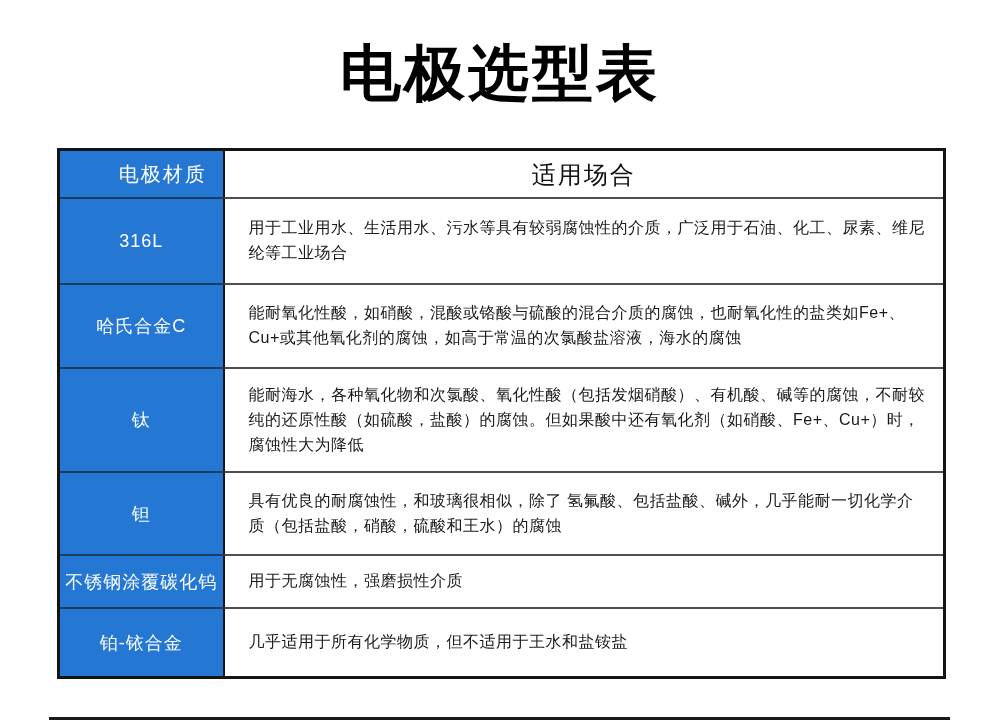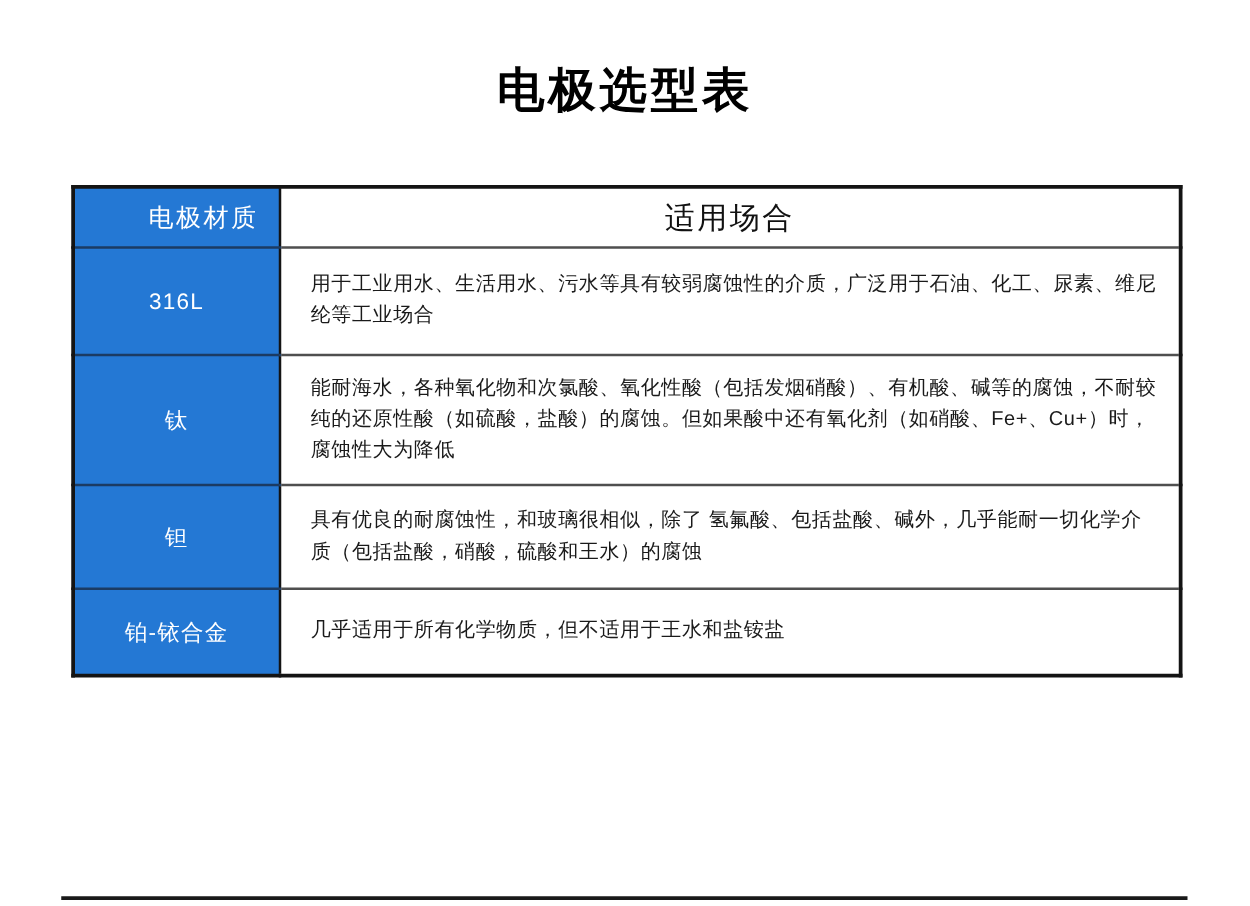--- a/index.html
+++ b/index.html
@@ -9,21 +9,21 @@
   }
   :root{
     --brand-blue:#2478d4;
     --line-dark:#141414;
     --line-gray:#4f4f4f;
     --line-navy:#1b3b63;
     --text-dark:#1a1a1a;
   }
   .page-title{
     position:absolute;top:44px;left:0;width:1000px;
-    text-align:center;font-size:38px;line-height:58px;font-weight:900;
+    text-align:center;font-size:61px;line-height:58px;font-weight:900;
     color:#000;letter-spacing:3px;margin:0;
   }
   table.selection-table{
     position:absolute;left:57px;top:148px;width:886px;
     border-collapse:collapse;table-layout:fixed;
     border:3px solid var(--line-dark);
   }
   col.c-material{width:165px;}
   col.c-usage{width:721px;}
   td{border:2px solid var(--line-gray);}
@@ -72,27 +72,35 @@
   </colgroup>
   <tbody>
     <tr class="hdr">
       <td class="material">电极材质</td>
       <td class="usage">适用场合</td>
     </tr>
     <tr class="r1">
       <td class="material">316L</td>
       <td class="usage">用于工业用水、生活用水、污水等具有较弱腐蚀性的介质，广泛用于石油、化工、尿素、维尼纶等工业场合</td>
     </tr>
+    <tr class="r3">
+      <td class="material">哈氏合金C</td>
+      <td class="usage">能耐氧化性酸，如硝酸，混酸或铬酸与硫酸的混合介质的腐蚀，也耐氧化性的盐类如Fe+、Cu+或其他氧化剂的腐蚀，如高于常温的次氯酸盐溶液，海水的腐蚀</td>
+    </tr>
     <tr class="r4">
       <td class="material">钛</td>
       <td class="usage">能耐海水，各种氧化物和次氯酸、氧化性酸（包括发烟硝酸）、有机酸、碱等的腐蚀，不耐较纯的还原性酸（如硫酸，盐酸）的腐蚀。但如果酸中还有氧化剂（如硝酸、Fe+、Cu+）时，腐蚀性大为降低</td>
     </tr>
     <tr class="r5">
       <td class="material">钽</td>
       <td class="usage">具有优良的耐腐蚀性，和玻璃很相似，除了 氢氟酸、包括盐酸、碱外，几乎能耐一切化学介质（包括盐酸，硝酸，硫酸和王水）的腐蚀</td>
+    </tr>
+    <tr class="r6">
+      <td class="material">不锈钢涂覆碳化钨</td>
+      <td class="usage">用于无腐蚀性，强磨损性介质</td>
     </tr>
     <tr class="r7">
       <td class="material">铂-铱合金</td>
       <td class="usage">几乎适用于所有化学物质，但不适用于王水和盐铵盐</td>
     </tr>
   </tbody>
 </table>
 
 <div class="bottom-rule"></div>
 

